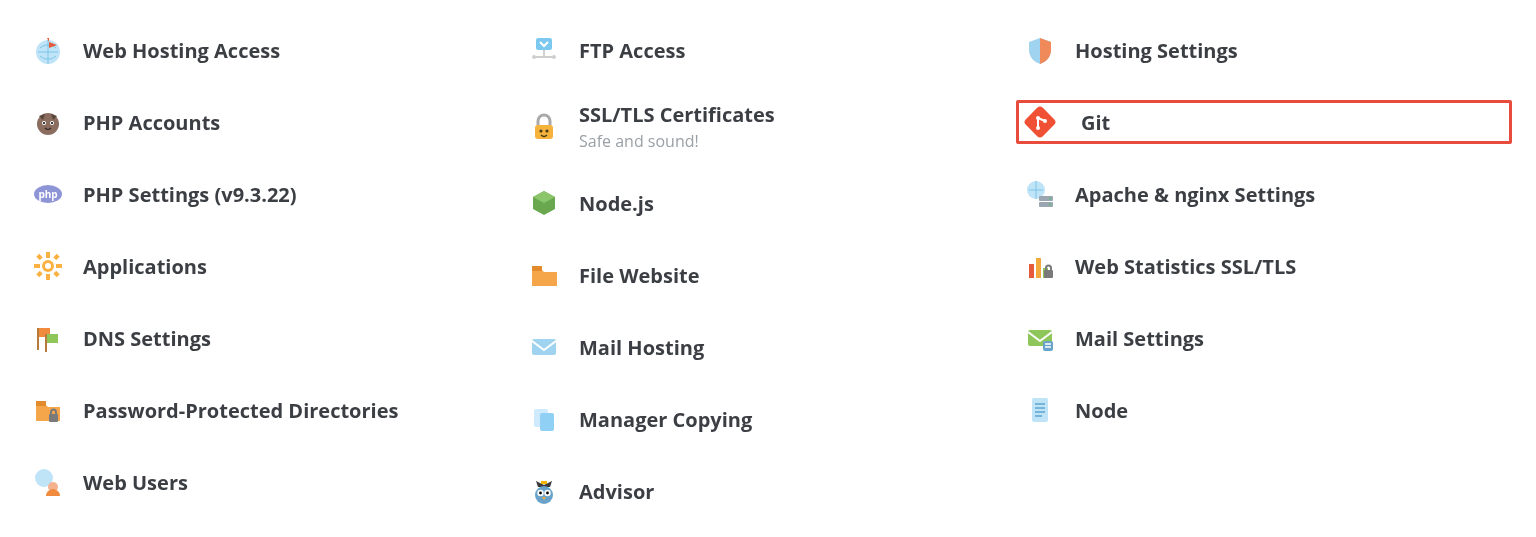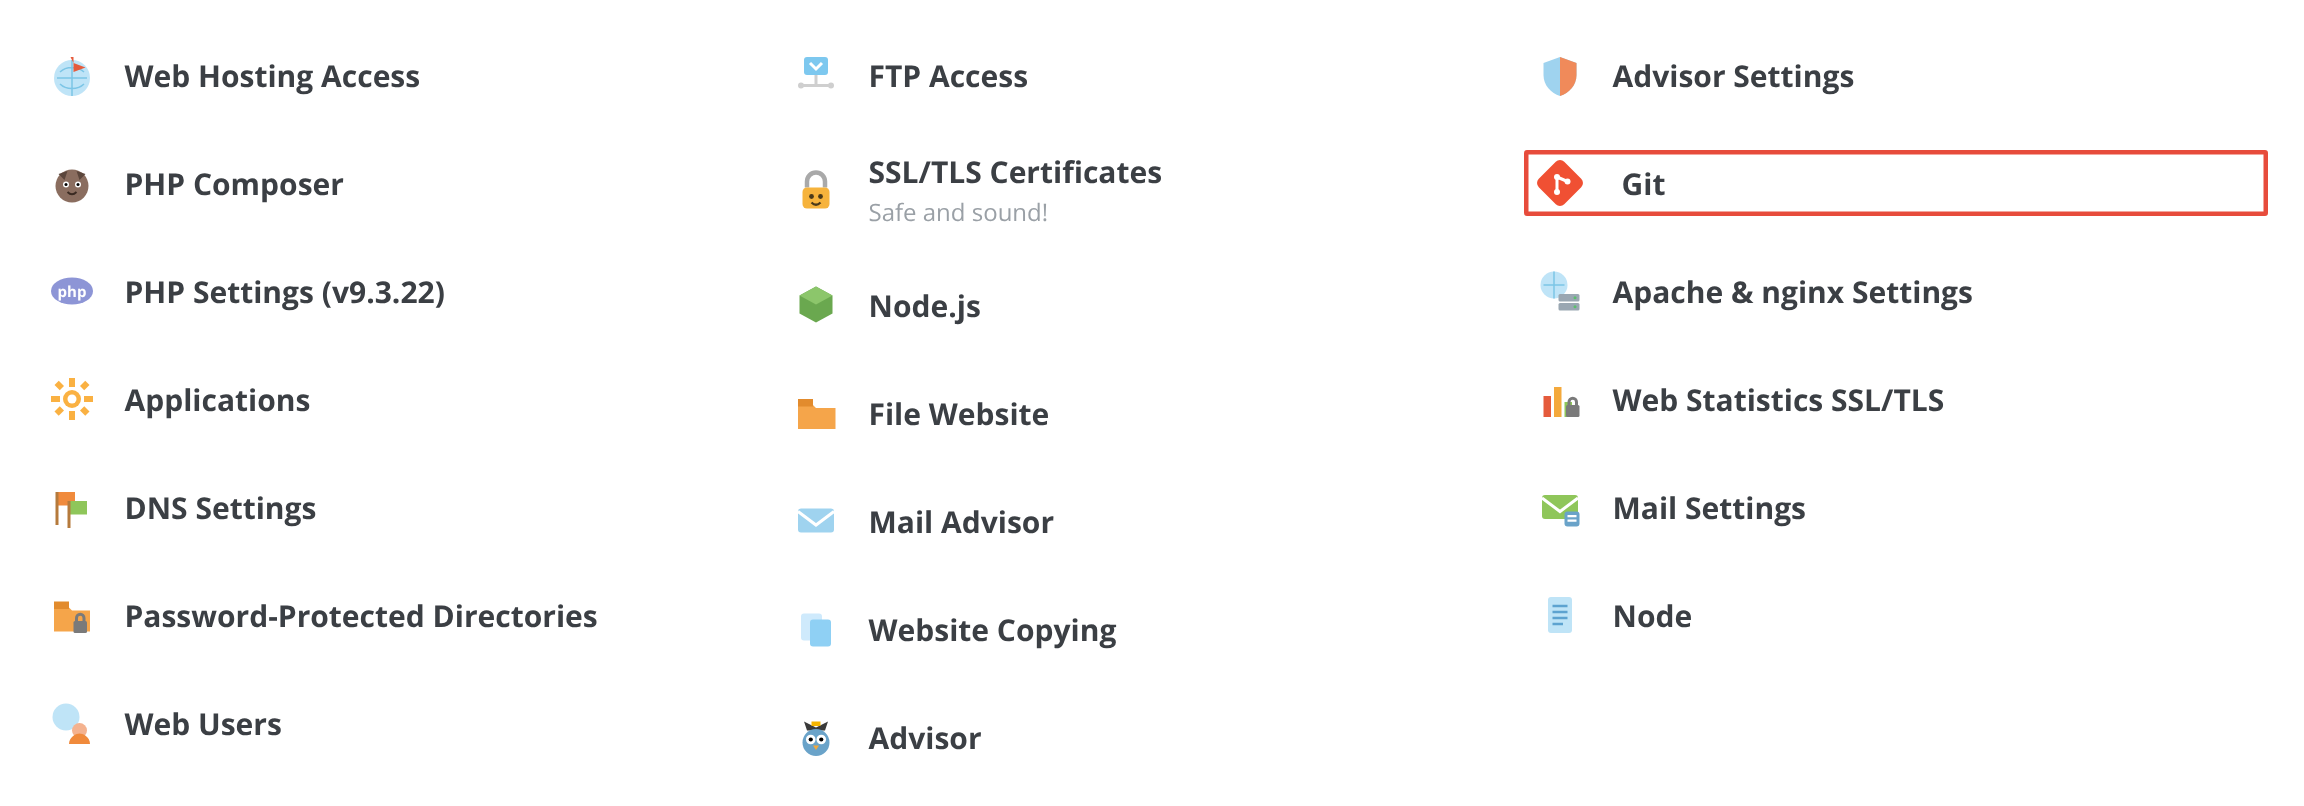--- a/index.html
+++ b/index.html
@@ -74,21 +74,21 @@
           <span class="label">Web Hosting Access</span>
         </div>
       </div>
       <div class="item">
         <span class="icon">
           <svg viewBox="0 0 32 32">
             <use href="#ic-composer"></use>
           </svg>
         </span>
         <div class="label-block">
-          <span class="label">PHP Composer</span>
+          <span class="label">PHP Accounts</span>
         </div>
       </div>
       <div class="item">
         <span class="icon">
           <svg viewBox="0 0 32 32">
             <use href="#ic-php"></use>
           </svg>
         </span>
         <div class="label-block">
           <span class="label">PHP Settings (v9.3.22)</span>
@@ -177,31 +177,31 @@
           <span class="label">File Website</span>
         </div>
       </div>
       <div class="item">
         <span class="icon">
           <svg viewBox="0 0 32 32">
             <use href="#ic-mail"></use>
           </svg>
         </span>
         <div class="label-block">
-          <span class="label">Mail Advisor</span>
+          <span class="label">Mail Hosting</span>
         </div>
       </div>
       <div class="item">
         <span class="icon">
           <svg viewBox="0 0 32 32">
             <use href="#ic-copy-doc"></use>
           </svg>
         </span>
         <div class="label-block">
-          <span class="label">Website Copying</span>
+          <span class="label">Manager Copying</span>
         </div>
       </div>
       <div class="item">
         <span class="icon">
           <svg viewBox="0 0 32 32">
             <use href="#ic-owl"></use>
           </svg>
         </span>
         <div class="label-block">
           <span class="label">Advisor</span>
@@ -209,21 +209,21 @@
       </div>
     </div>
   <div class="col" id="col2">
       <div class="item">
         <span class="icon">
           <svg viewBox="0 0 32 32">
             <use href="#ic-shield"></use>
           </svg>
         </span>
         <div class="label-block">
-          <span class="label">Advisor Settings</span>
+          <span class="label">Hosting Settings</span>
         </div>
       </div>
       <div class="item highlighted">
         <span class="icon">
           <svg viewBox="0 0 32 32">
             <use href="#ic-git"></use>
           </svg>
         </span>
         <div class="label-block">
           <span class="label">Git</span>

